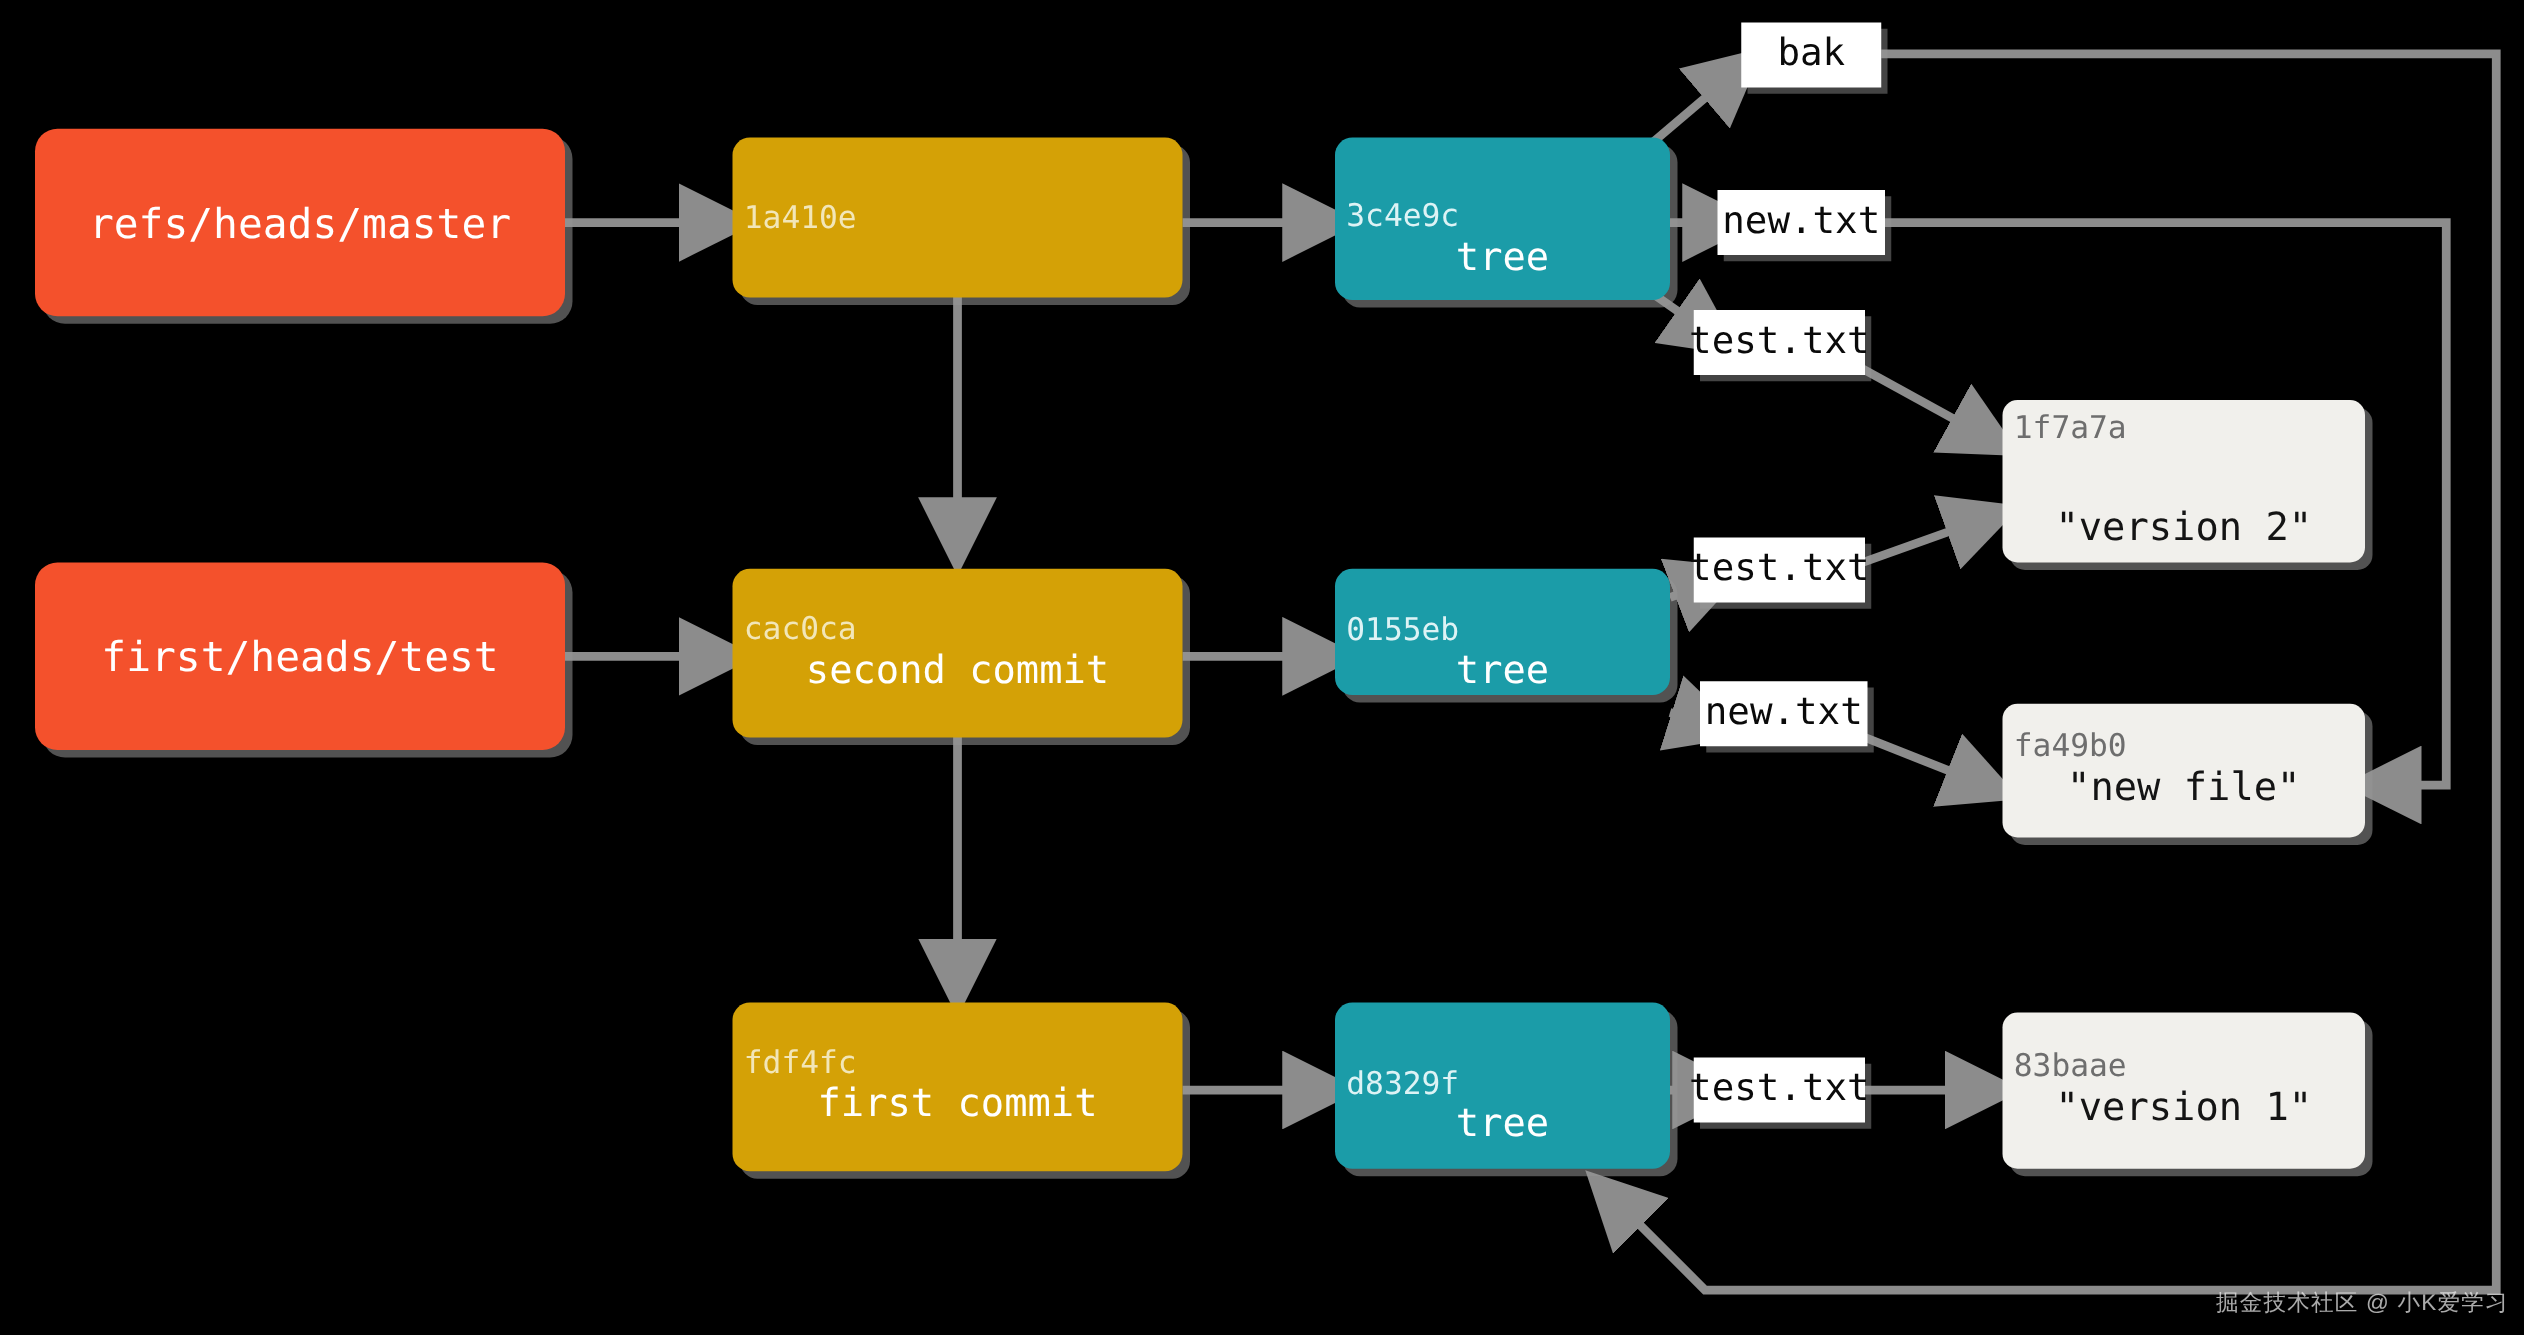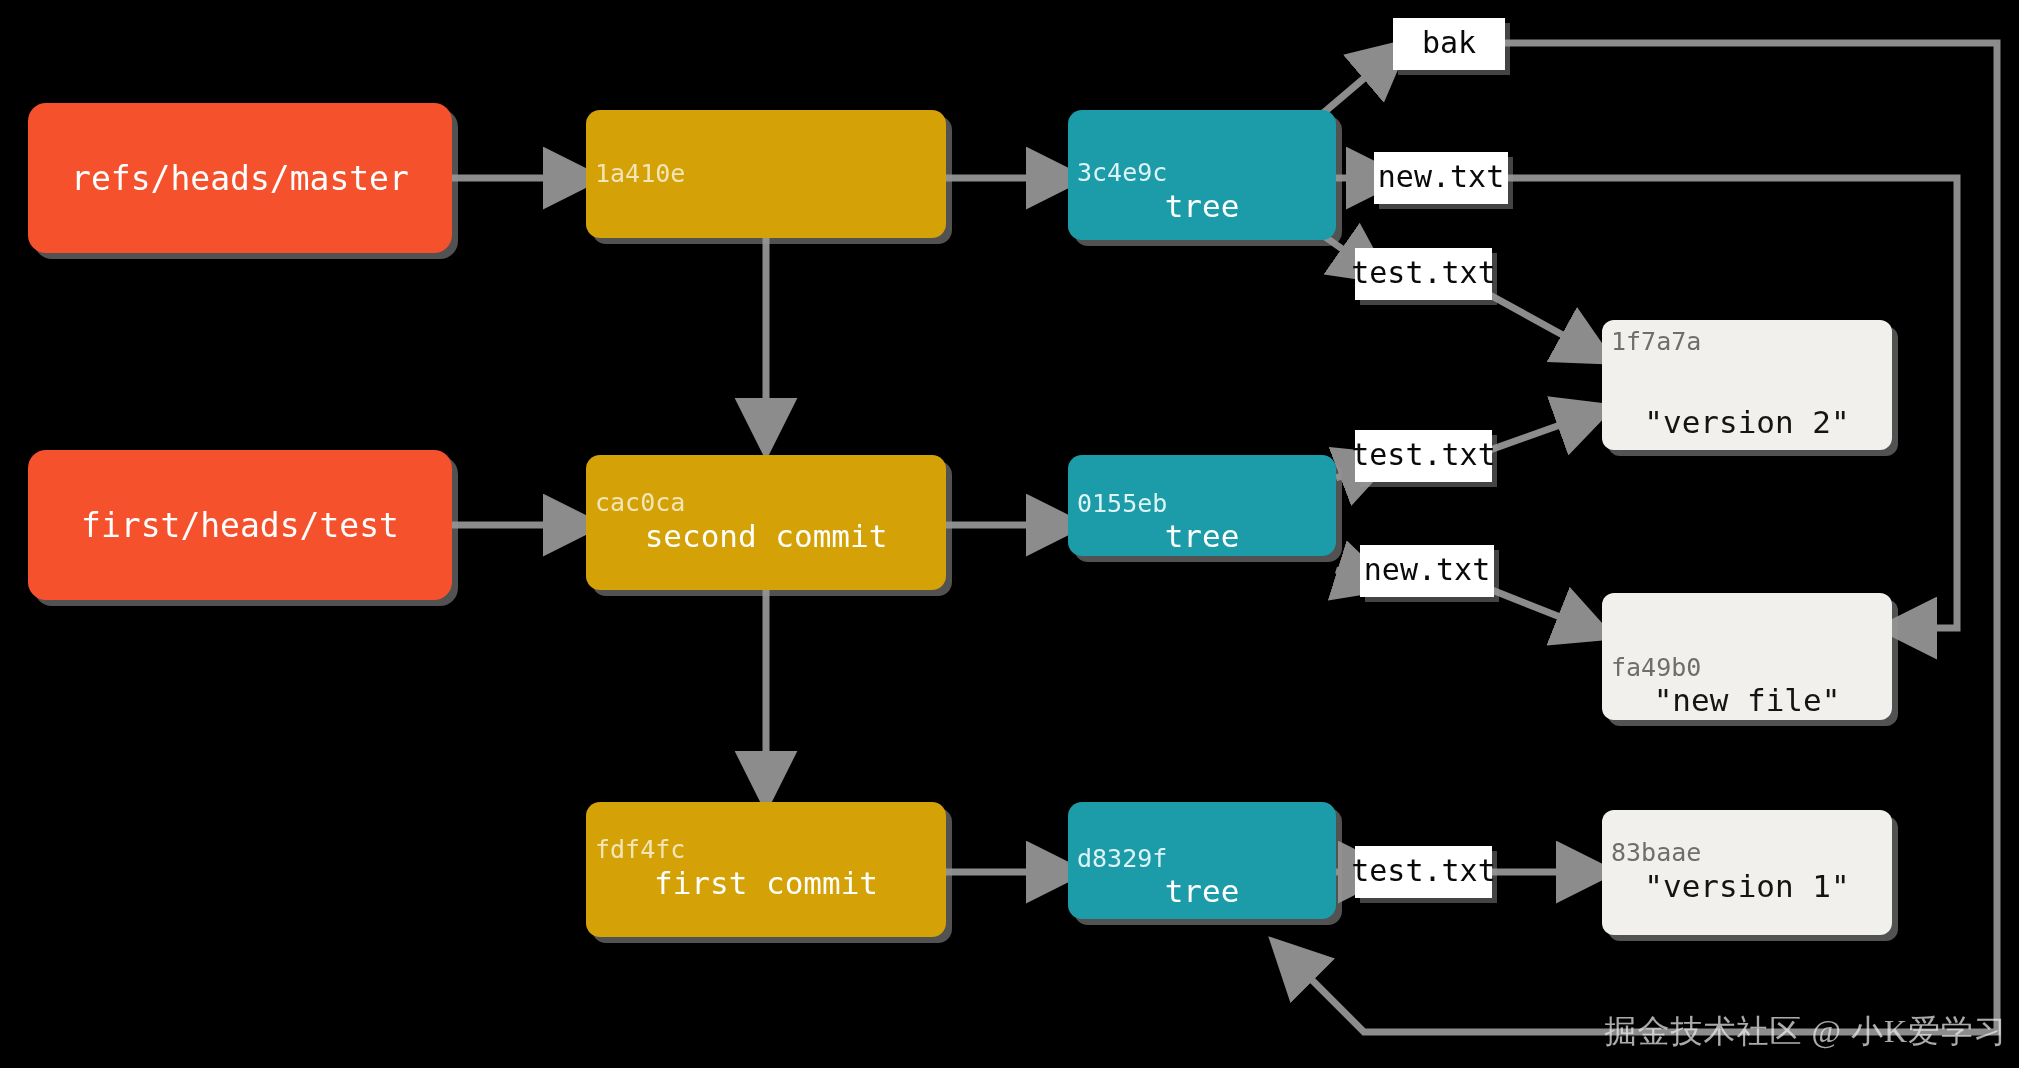--- a/index.html
+++ b/index.html
@@ -84,22 +84,22 @@
     display: flex;
     align-items: center;
     justify-content: center;
     box-shadow: 5px 5px 0 0 rgba(150,150,150,0.45);
   }
   .watermark {
     position: absolute;
     right: 12px;
     bottom: 14px;
     color: rgba(235,235,235,0.72);
-    font-family: Liberation Serif, serif;
-    font-size: 32px;
+    font-family: Liberation Sans, sans-serif;
+    font-size: 18px;
     letter-spacing: 1px;
     white-space: nowrap;
   }
 </style>
 </head>
 <body>
 
 <div id="canvas">
 
   <svg id="edges" viewBox="0 0 2019 1068" xmlns="http://www.w3.org/2000/svg">
@@ -175,31 +175,31 @@
   <div class="node tree" style="left:1068px; top:110px; width:268px; height:130px;">
     <div class="hash">3c4e9c</div>
     <div class="title">tree</div>
   </div>
 
   <div class="node tree" style="left:1068px; top:455px; width:268px; height:101px;">
     <div class="hash">0155eb</div>
     <div class="title">tree</div>
   </div>
 
-  <div class="node tree" style="left:1068px; top:802px; width:268px; height:117px;">
+  <div class="node tree" style="left:1068px; top:802px; width:268px; height:133px;">
     <div class="hash">d8329f</div>
     <div class="title">tree</div>
   </div>
 
   <div class="node blob" style="left:1602px; top:320px; width:290px; height:130px;gap:48px;">
     <div class="hash">1f7a7a</div>
     <div class="title">"version 2"</div>
   </div>
 
-  <div class="node blob" style="left:1602px; top:593px; width:290px; height:127px;justify-content:flex-end;">
+  <div class="node blob" style="left:1602px; top:563px; width:290px; height:107px;">
     <div class="hash">fa49b0</div>
     <div class="title">"new file"</div>
   </div>
 
   <div class="node blob" style="left:1602px; top:810px; width:290px; height:125px;">
     <div class="hash">83baae</div>
     <div class="title">"version 1"</div>
   </div>
 
   <div class="edge-label" style="left:1393px; top:18px; width:112px; height:52px;">bak</div>

